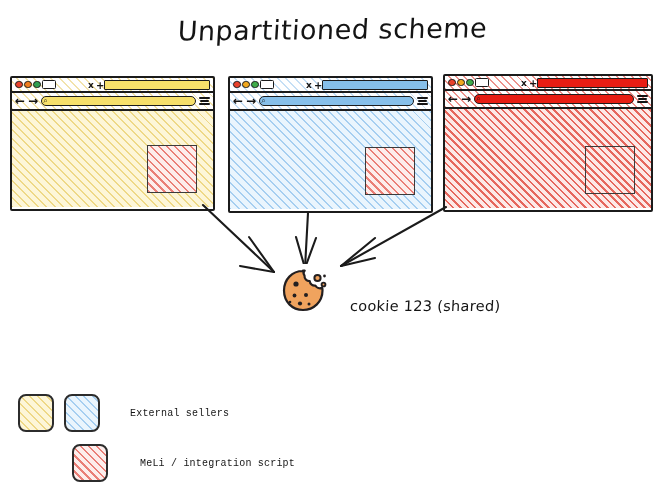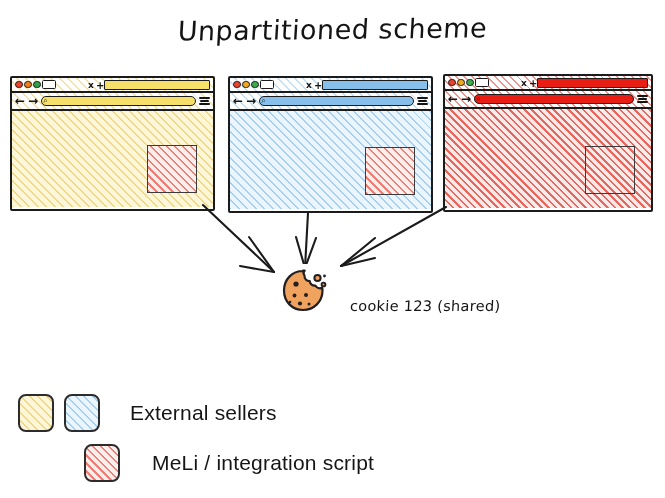--- a/index.html
+++ b/index.html
@@ -221,32 +221,32 @@
     white-space: nowrap;
   }
 
   
   .legend-row {
     position: absolute;
     display: flex;
     align-items: center;
   }
   .legend-1 { left: 18px; top: 394px; }
-  .legend-2 { left: 76px; top: 444px; padding-left: 8px; }
+  .legend-2 { left: 64px; top: 444px; padding-left: 8px; }
   .swatch {
     width: 36px;
     height: 38px;
     box-sizing: border-box;
     border: 2px solid #2c2c2c;
     border-radius: 8px;
     margin-right: 10px;
   }
   .legend-text {
-    font-family: Liberation Sans, sans-serif;
-    font-size: 21px;
+    font-family: Liberation Mono, monospace;
+    font-size: 10px;
     color: #161616;
     letter-spacing: 0.2px;
     margin-left: 9px;
     white-space: nowrap;
   }
   .legend-1 .legend-text { margin-left: 20px; }
   .legend-2 .legend-text { margin-left: 22px; }
 </style>
 </head>
 <body>

